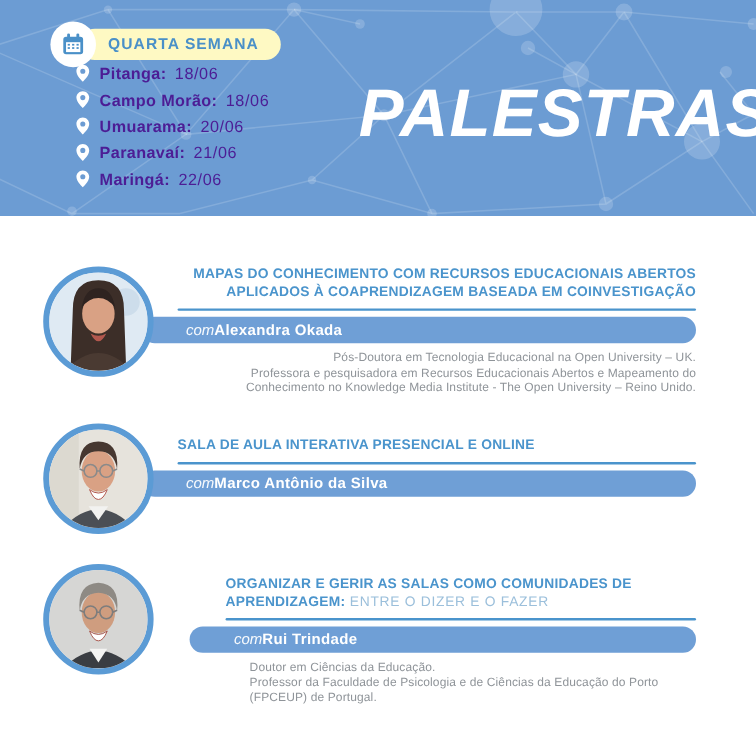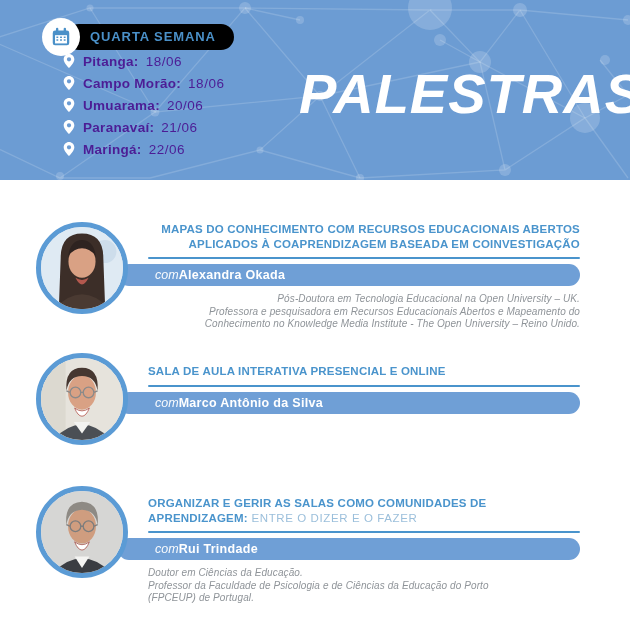--- a/index.html
+++ b/index.html
@@ -6,57 +6,57 @@
   body { background:#ffffff; font-family:"Liberation Sans", sans-serif; }
   .canvas { position:relative; width:630px; height:630px; background:#ffffff; overflow:hidden; }
 
   
   .header { position:absolute; top:0; left:0; width:630px; height:180px; background:#6c9cd3; }
   .pattern { position:absolute; inset:0; }
 
   .week-badge { position:absolute; top:18px; left:42px; display:flex; align-items:center; z-index:3; }
   .badge-circle { width:38px; height:38px; border-radius:50%; background:#ffffff; display:flex;
                   align-items:center; justify-content:center; z-index:2; }
-  .badge-pill { margin-left:-14px; background:#000000; border-radius:13px; padding:5px 18px 5px 24px;
+  .badge-pill { margin-left:-14px; background:#fef9c3; border-radius:13px; padding:5px 18px 5px 24px;
                 color:#4a90c8; font-weight:bold; font-size:13px; letter-spacing:0.9px; line-height:16px; }
 
   .schedule { position:absolute; top:50px; left:61px; z-index:3; }
   .sched-row { display:flex; align-items:center; height:22px; color:#4c1d95; font-size:13.5px; }
   .pin { width:16px; height:16px; margin-right:6px; flex:0 0 16px; }
   .city { font-weight:bold; letter-spacing:0.3px; }
   .date { margin-left:7px; font-weight:normal; letter-spacing:0.5px; }
 
   .palestras { position:absolute; top:66px; left:299px; color:#ffffff; font-weight:bold;
                font-size:56px; letter-spacing:1px; z-index:3; line-height:1;font-style:italic; }
 
   
   .section { position:absolute; left:0; width:630px; }
   .sec-1 { top:222px;text-align:right; }
   .sec-2 { top:364px; }
-  .sec-3 { top:496px; }
+  .sec-3 { top:480px;padding-left:40px; }
 
   .avatar { position:absolute; left:36px; width:92px; height:92px; border:5px solid #5b9bd5;
             border-radius:50%; overflow:hidden; z-index:2; background:#e8eef4; }
   .sec-1 .avatar { top:0; }
   .sec-2 .avatar { top:-11px; }
   .sec-3 .avatar { top:-10px; }
   .avatar svg { display:block; width:100%; height:100%; }
 
   .content { position:relative; margin-left:148px; margin-right:50px; z-index:1; }
   .title { color:#4a94cc; font-weight:bold; font-size:11.5px; line-height:14.5px;
            letter-spacing:0.2px; white-space:pre-line; }
   .title .light { color:#9bbfdb; font-weight:normal; letter-spacing:0.6px; }
   .divider { height:2px; background:#4a94cc; margin-top:6px; border-radius:1px; }
   .pill { position:relative; margin-left:-30px; margin-top:5px; height:22px; background:#6f9fd6;
           border-radius:11px; display:flex; align-items:center; padding-left:37px;
           color:#ffffff; font-size:12.5px; }
   .pill .com { font-style:italic; font-weight:normal; margin-right:0; opacity:0.95; }
   .pill .name { font-weight:bold; letter-spacing:0.3px; }
-  .bio { margin-top:7px; color:#8f9499; font-size:10px; line-height:12.5px; font-style:italic;
-         white-space:pre-line; letter-spacing:0.1px; }
+  .bio { margin-top:7px; color:#8f9499; font-size:10px; line-height:12.5px; 
+         white-space:pre-line; letter-spacing:0.1px;margin-left:20px; }
 </style>
 </head>
 <body>
 
 <div class="canvas">
 
   <div class="header">
     <svg class="pattern" viewBox="0 0 630 180" preserveAspectRatio="none">
       <g stroke="#ffffff" stroke-opacity="0.16" stroke-width="1.3" fill="none">
         <path d="M-10,40 L90,8 L245,8 L155,112 L-10,40"></path>

